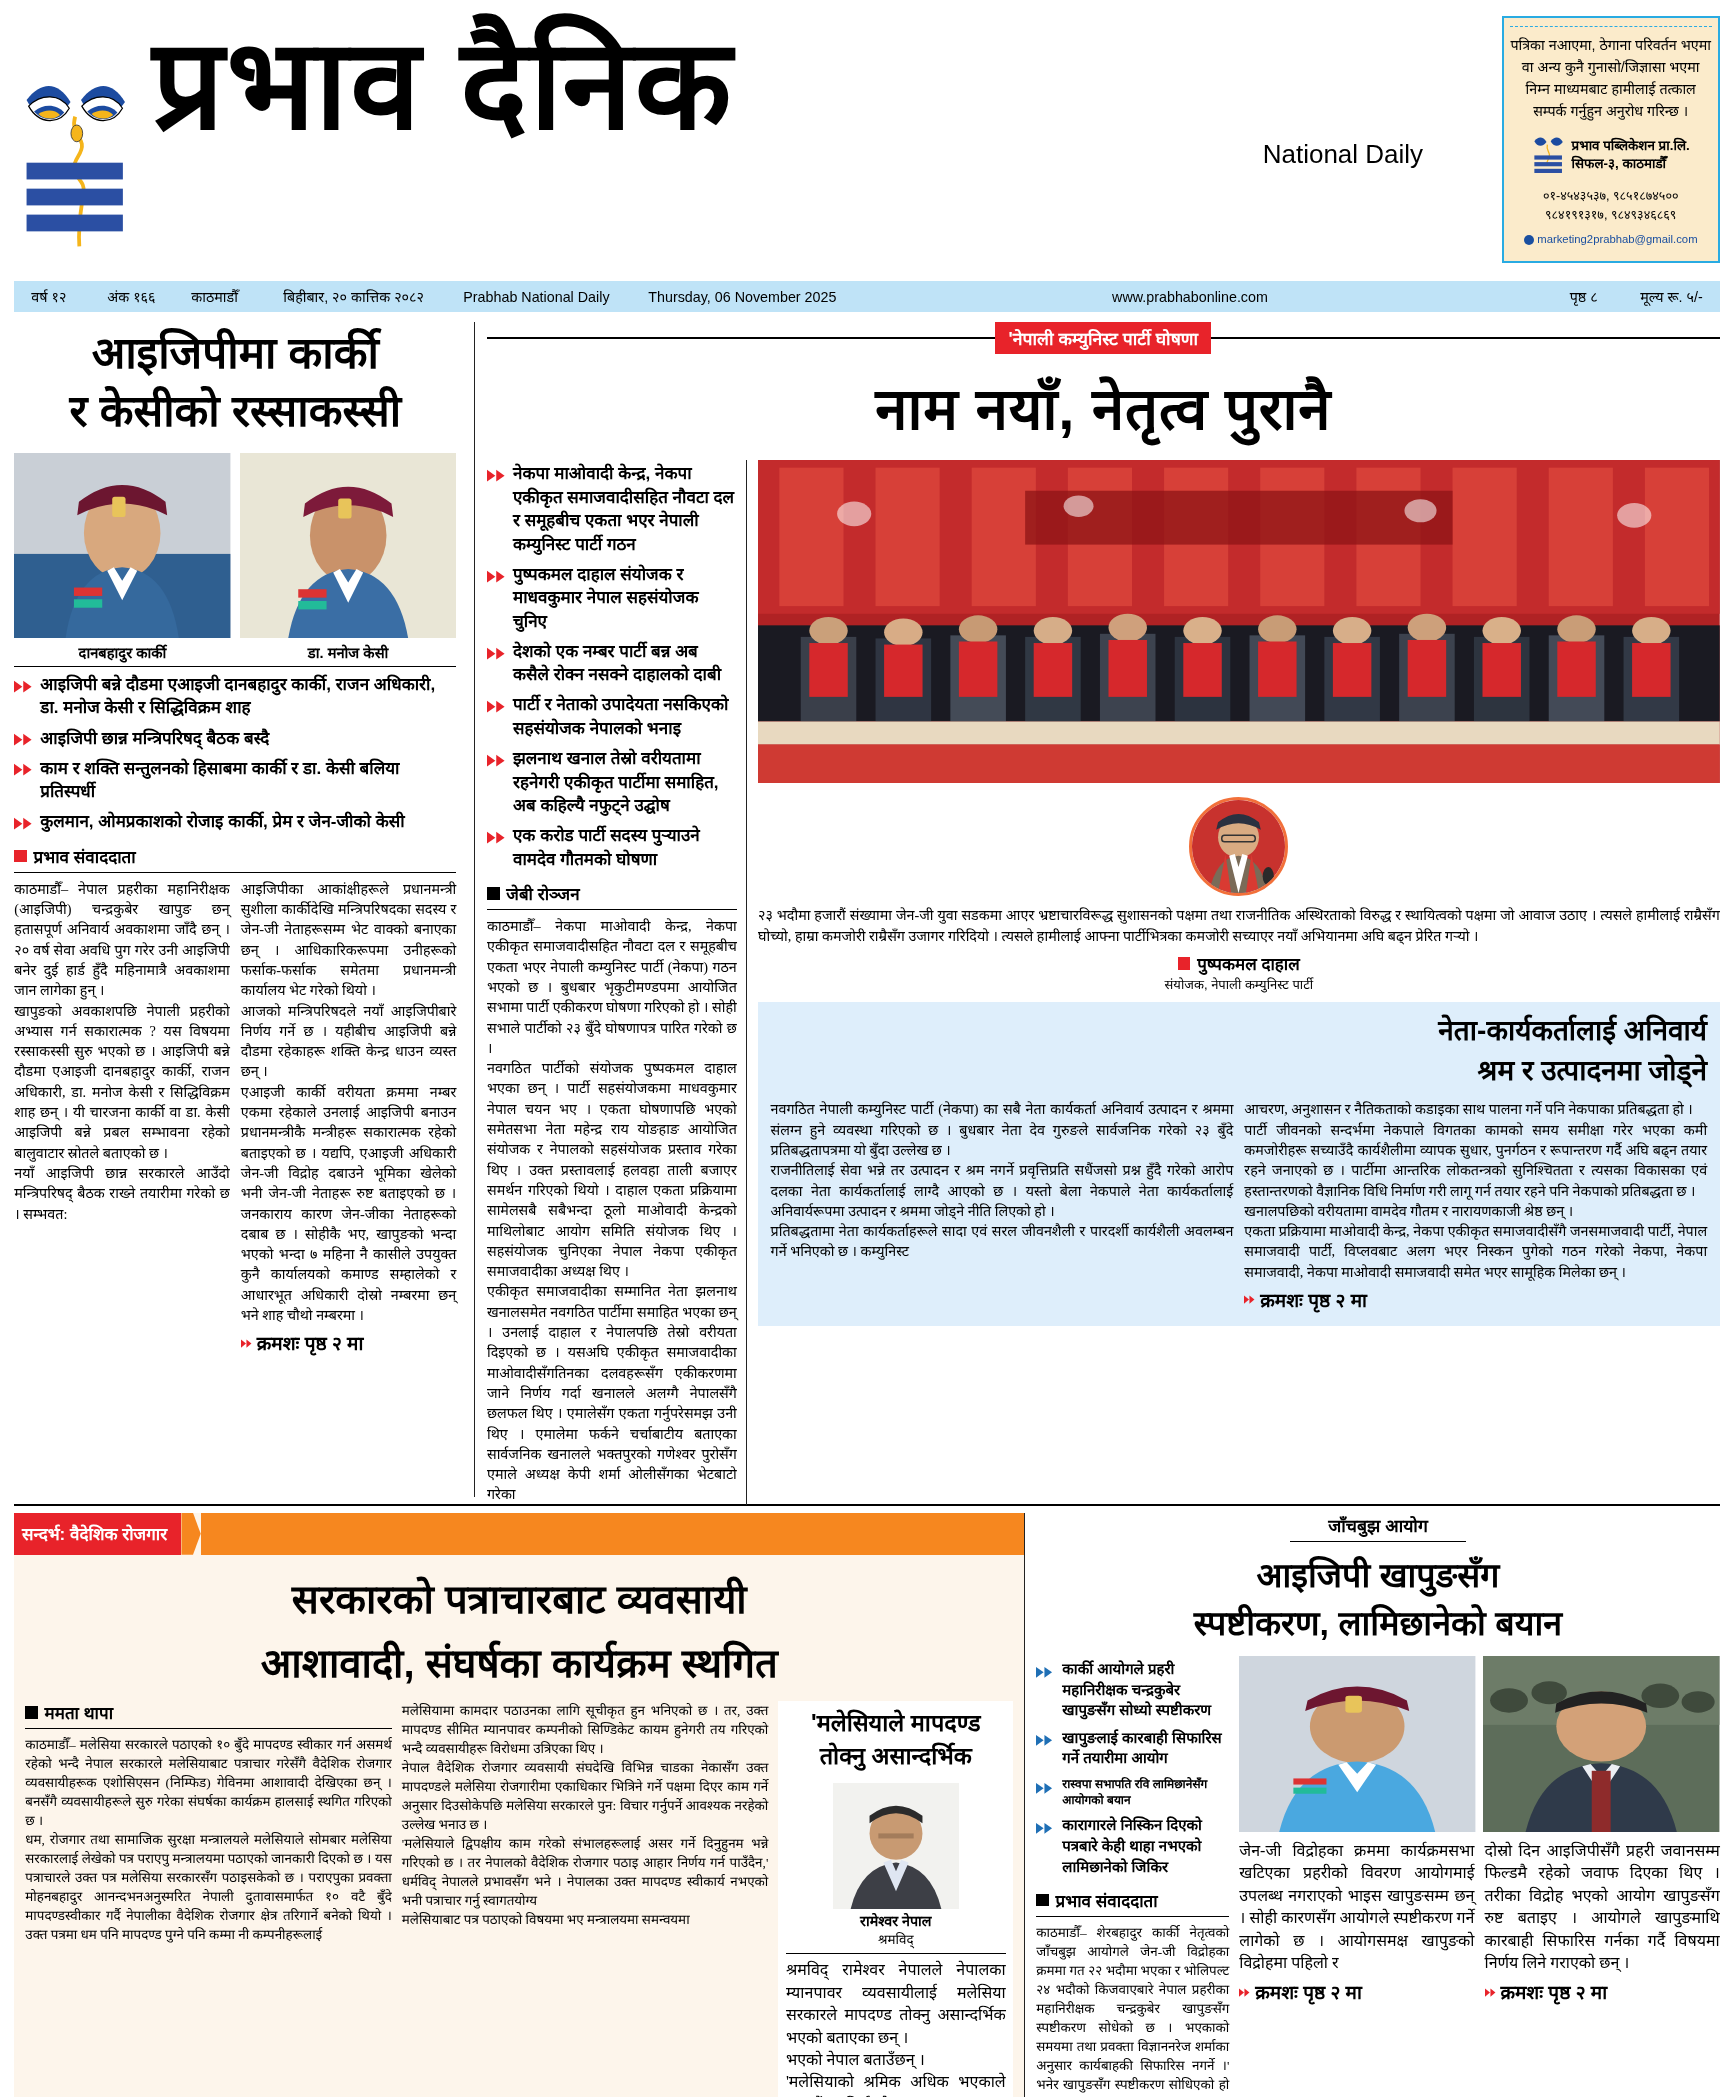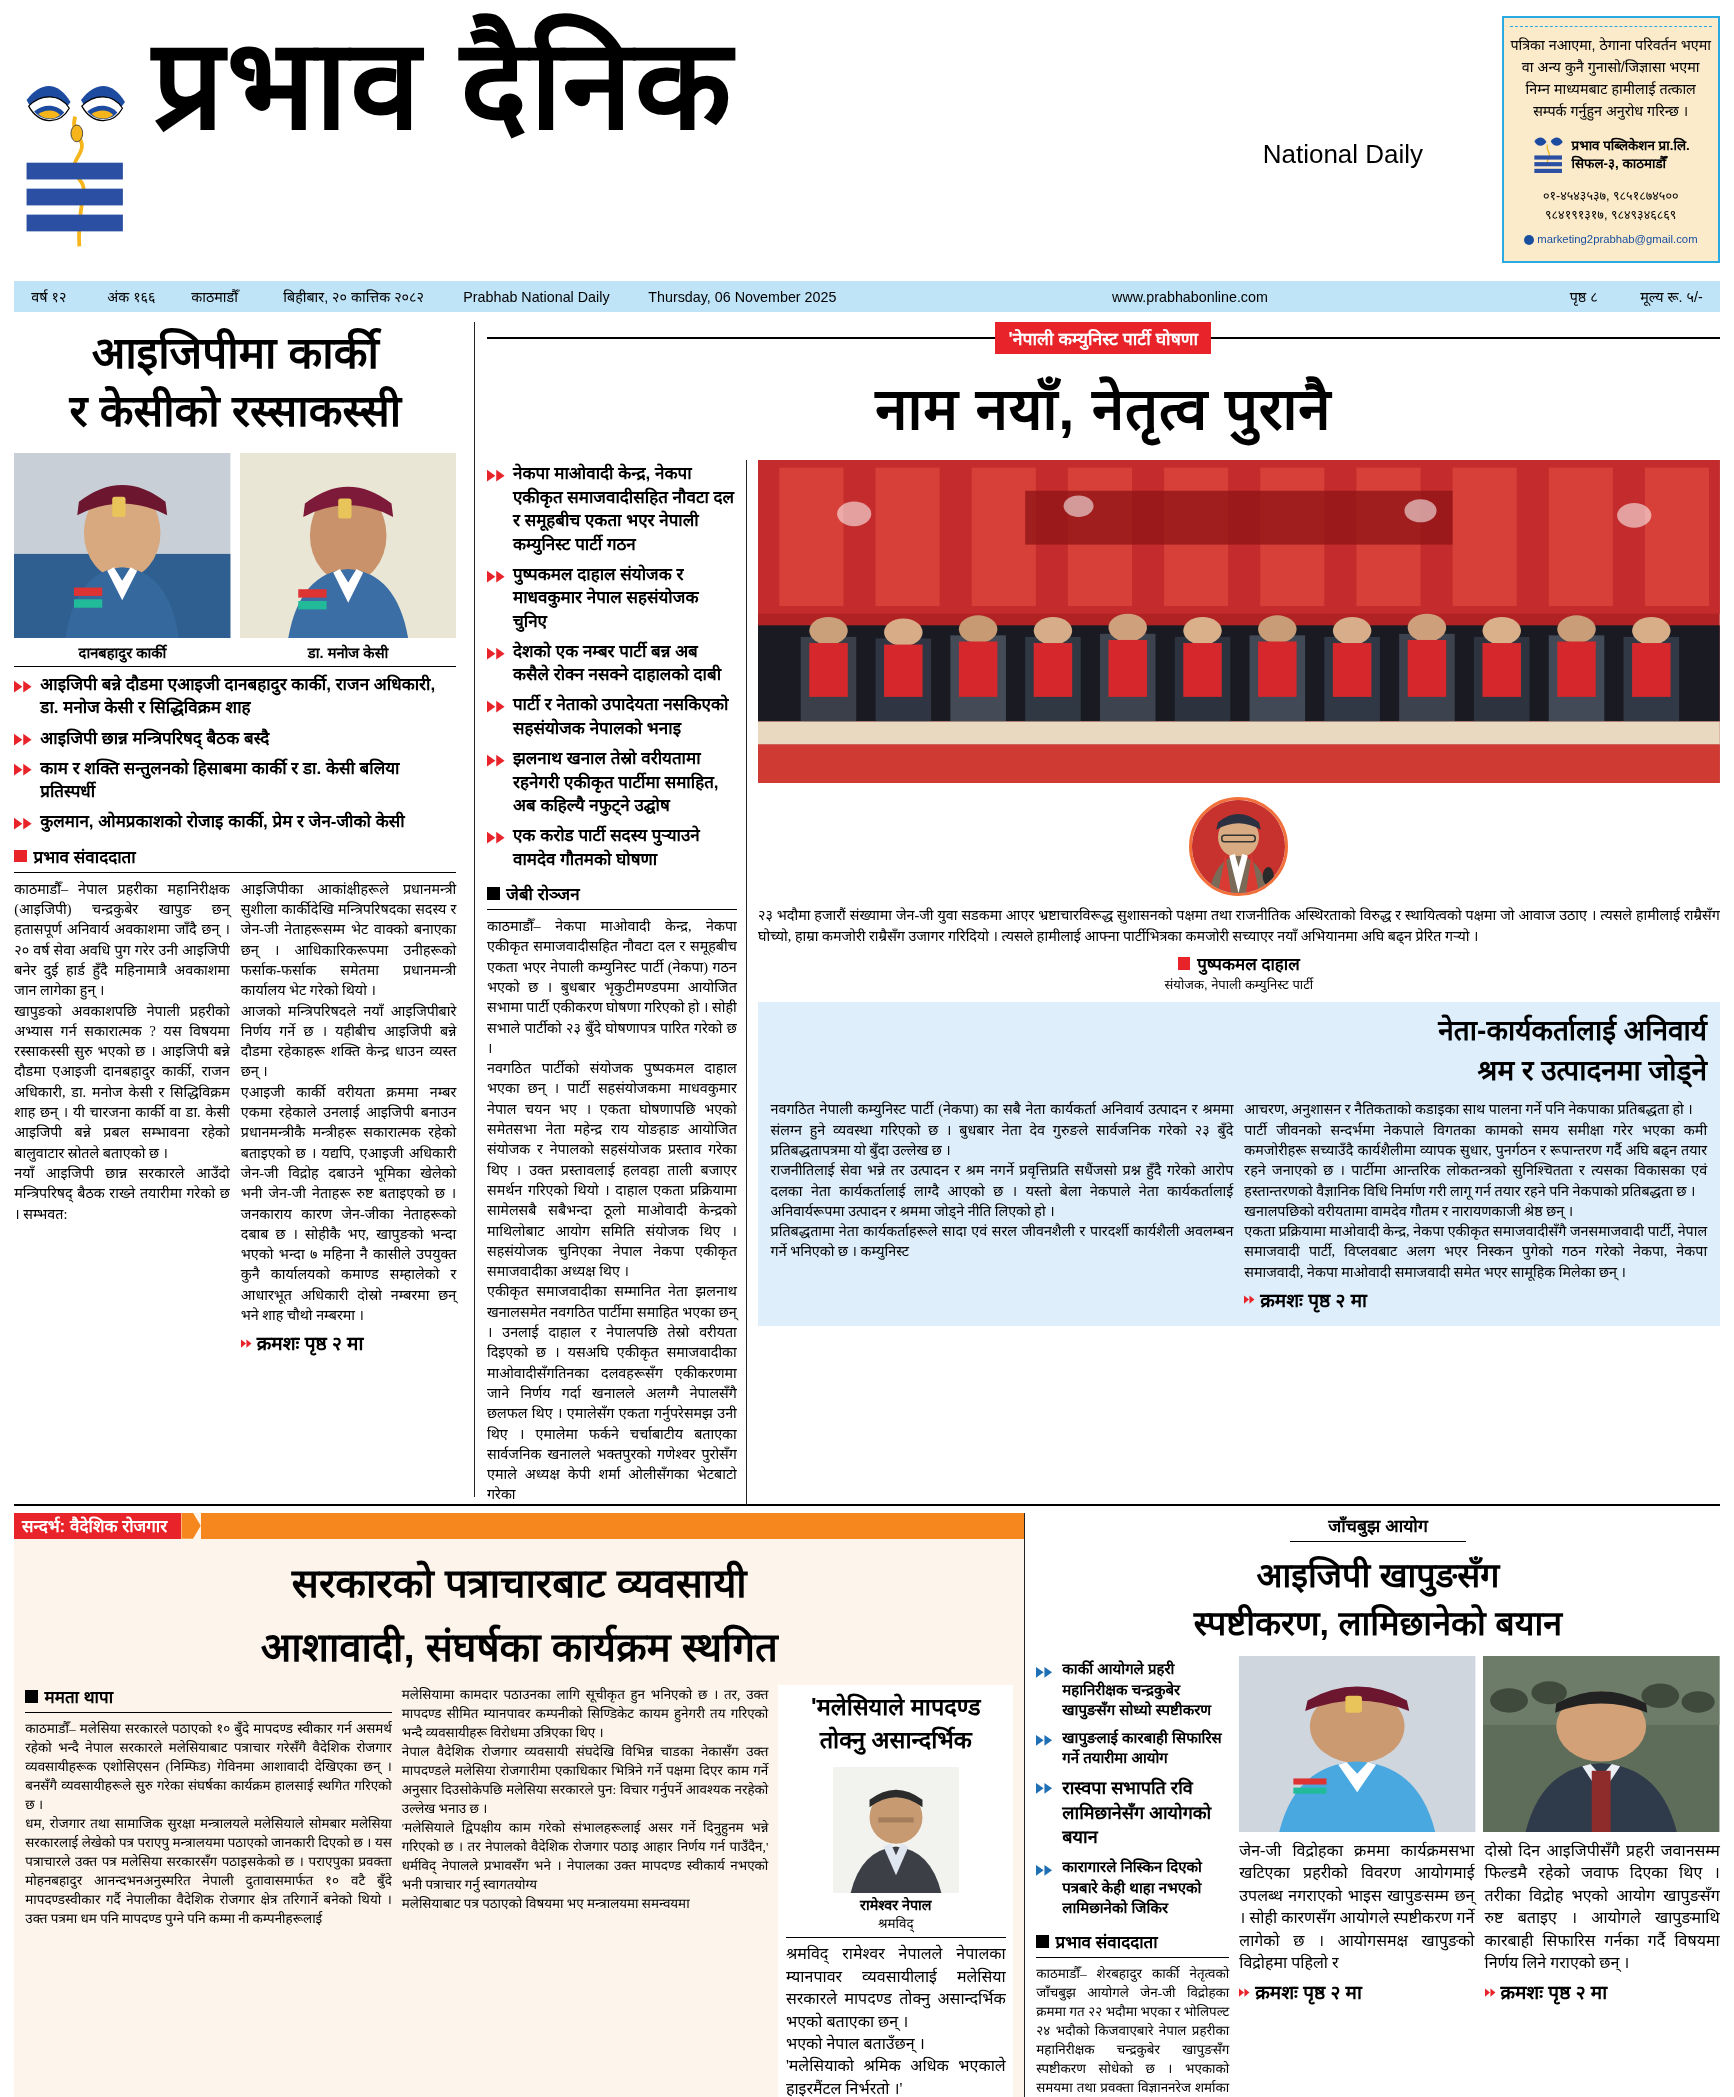--- a/index.html
+++ b/index.html
@@ -127,21 +127,21 @@
     font-family:"Liberation Sans", sans-serif; font-weight:bold;
     font-size:28px; line-height:1.32; text-align:right; margin-bottom:9.2px;
   }
 
   
   .sep-thick { border-top:2.5px solid #000; margin:7.6px 0 0 0; }
   .main-bot { display:flex; margin-top:6.7px; height:860px;}
   .bot-left { width:1011px; flex:0 0 1011px; background:#FDF5EB; padding:0 0 0 0; border-right:1.3px solid #222;}
   .bot-right { flex:1; padding-left:11px;}
 
-  .tagbar { display:flex; align-items:stretch; height:26px; }
+  .tagbar { display:flex; align-items:stretch; height:42px; }
   .tag-red {
     background:#E8232A; color:#fff; font-family:"Liberation Sans", sans-serif;
     font-weight:bold; font-size:17px; padding:2.5px 14.3px 2.5px 7.6px; display:flex; align-items:center;
   }
   .tag-arrow { width:19.3px; background:#F6871F; clip-path:polygon(0 0, 60% 0, 100% 50%, 60% 100%, 0 100%); }
   .tag-orange { flex:1; background:#F6871F; }
 
   .bot-head {
     font-family:"Liberation Sans", sans-serif; font-weight:bold;
     font-size:40px; line-height:1.3; text-align:center; padding:18.5px 17px 11.7px 17px;
@@ -623,21 +623,21 @@
                     <polygon points="0,2 20,16 0,30" fill="#1F6FB5"></polygon>
                     <polygon points="22,2 42,16 22,30" fill="#1F6FB5"></polygon>
                   </svg></span>
               <span class="btxt" style="font-size:15px;">खापुङलाई कारबाही सिफारिस गर्ने तयारीमा आयोग</span>
             </div>
             <div class="bullet">
               <span class="marker"><svg width="17.6" height="12.6" viewBox="0 0 46 32">
                     <polygon points="0,2 20,16 0,30" fill="#1F6FB5"></polygon>
                     <polygon points="22,2 42,16 22,30" fill="#1F6FB5"></polygon>
                   </svg></span>
-              <span class="btxt" style="font-size:18px;">रास्वपा सभापति रवि लामिछानेसँग आयोगको बयान</span>
+              <span class="btxt" style="font-size:12px;">रास्वपा सभापति रवि लामिछानेसँग आयोगको बयान</span>
             </div>
             <div class="bullet">
               <span class="marker"><svg width="17.6" height="12.6" viewBox="0 0 46 32">
                     <polygon points="0,2 20,16 0,30" fill="#1F6FB5"></polygon>
                     <polygon points="22,2 42,16 22,30" fill="#1F6FB5"></polygon>
                   </svg></span>
               <span class="btxt" style="font-size:15px;">कारागारले निस्किन दिएको पत्रबारे केही थाहा नभएको लामिछानेको जिकिर</span>
             </div>
           </div>
 

